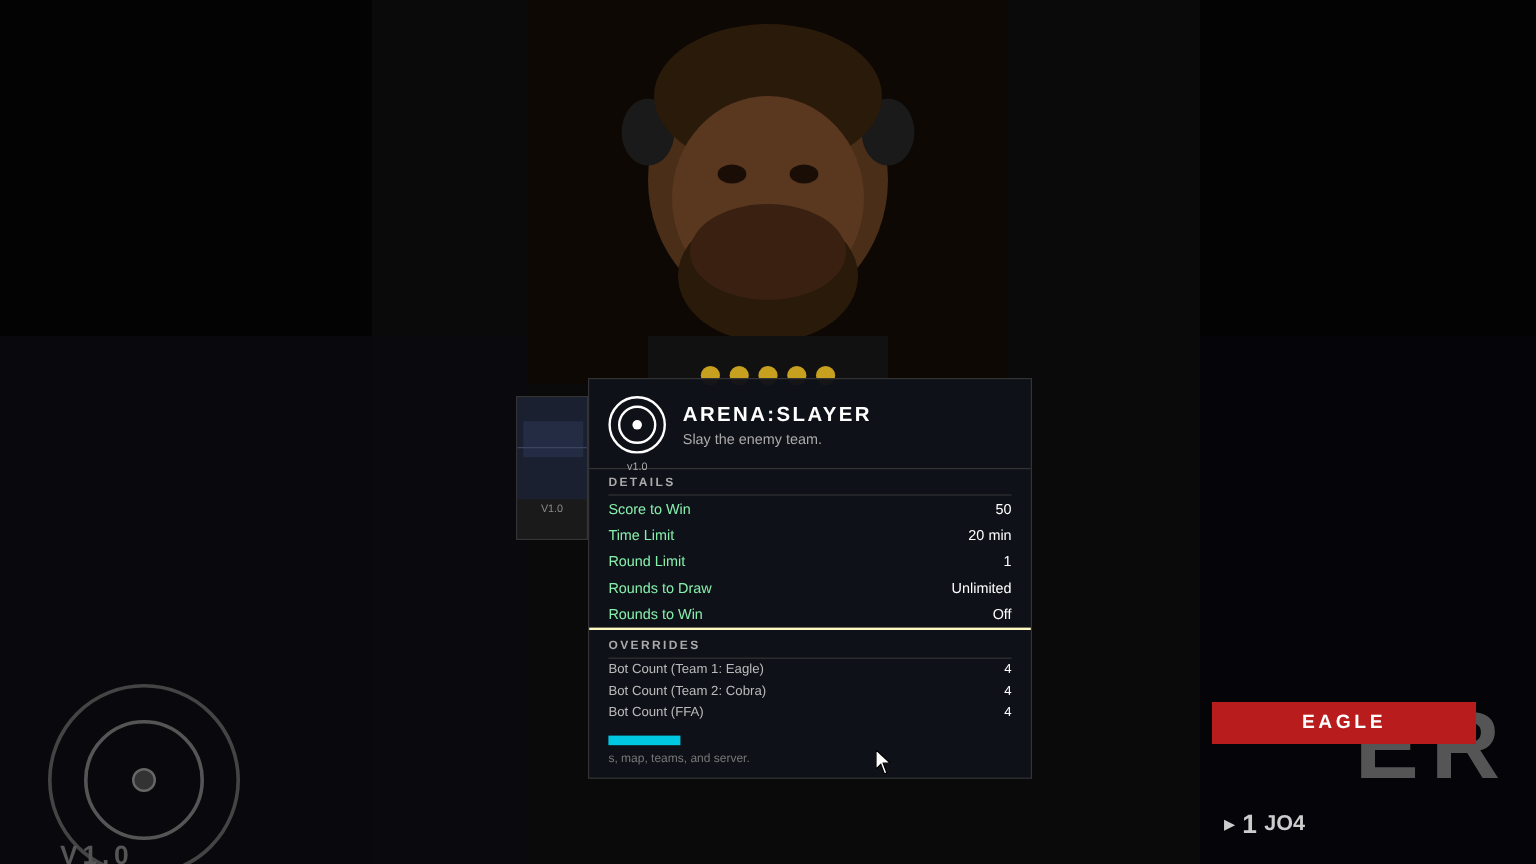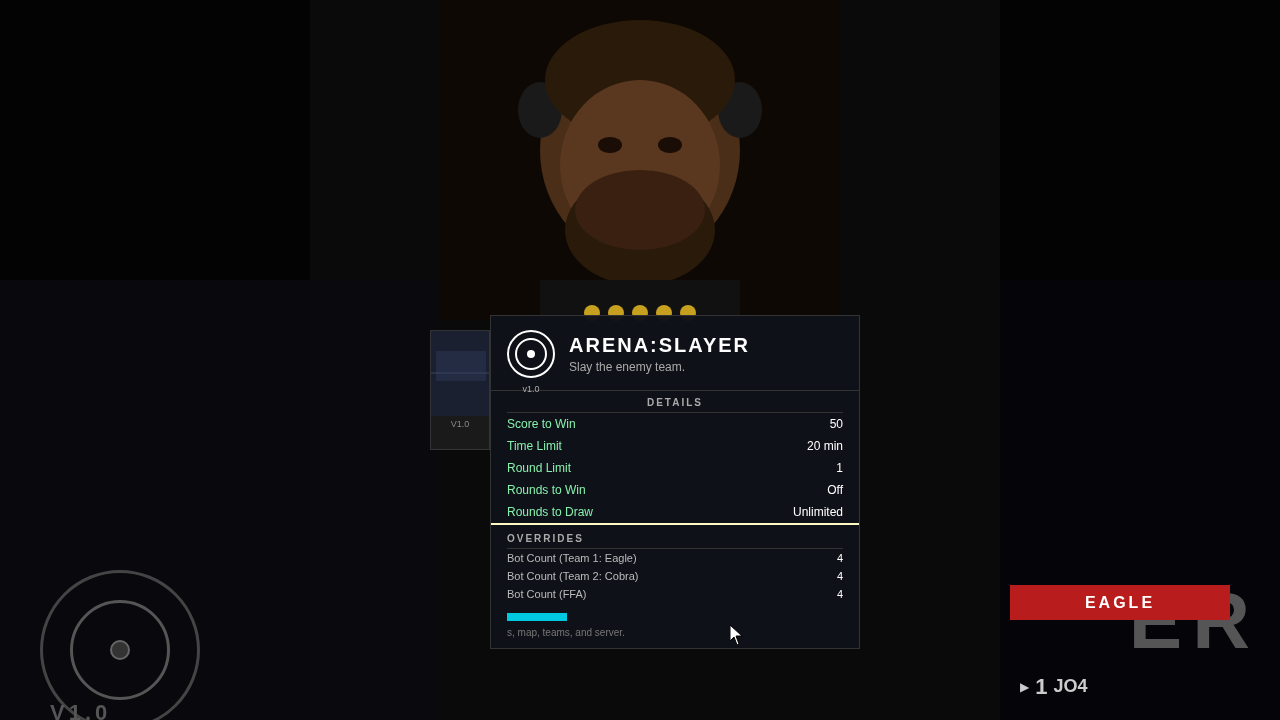--- a/index.html
+++ b/index.html
@@ -254,41 +254,40 @@
       font-size: 9px;
       white-space: nowrap;
     }
 
     .panel-title-area {
       flex: 1;
     }
 
     .panel-title {
       color: #fff;
-      font-size: 20px;
+      font-size: 17px;
       font-weight: bold;
       letter-spacing: 2px;
     }
 
     .panel-subtitle {
       color: #aaa;
       font-size: 12px;
       margin-top: 3px;
     }
 
     
     .panel-section-header {
       color: #aaa;
       font-size: 10px;
       font-weight: bold;
       letter-spacing: 2px;
       padding: 6px 16px 4px;
       border-top: 1px solid #333;
       margin-top: 2px;
-      text-align: center;
     }
 
     .panel-divider {
       height: 1px;
       background: #333;
       margin: 0 16px;
     }
 
     .detail-row {
       display: flex;
@@ -485,26 +484,26 @@
   </div>
   <div class="detail-row">
     <span class="detail-label">Time Limit</span>
     <span class="detail-value">20 min</span>
   </div>
   <div class="detail-row">
     <span class="detail-label">Round Limit</span>
     <span class="detail-value">1</span>
   </div>
   <div class="detail-row">
+    <span class="detail-label">Rounds to Draw</span>
+    <span class="detail-value">Unlimited</span>
+  </div>
+  <div class="detail-row">
     <span class="detail-label">Rounds to Win</span>
     <span class="detail-value">Off</span>
-  </div>
-  <div class="detail-row">
-    <span class="detail-label">Rounds to Draw</span>
-    <span class="detail-value">Unlimited</span>
   </div>
 
   <div class="override-section-header">OVERRIDES</div>
   <div class="panel-divider"></div>
 
   <div class="override-row">
     <span class="override-label">Bot Count (Team 1: Eagle)</span>
     <span class="override-value">4</span>
   </div>
   <div class="override-row">

